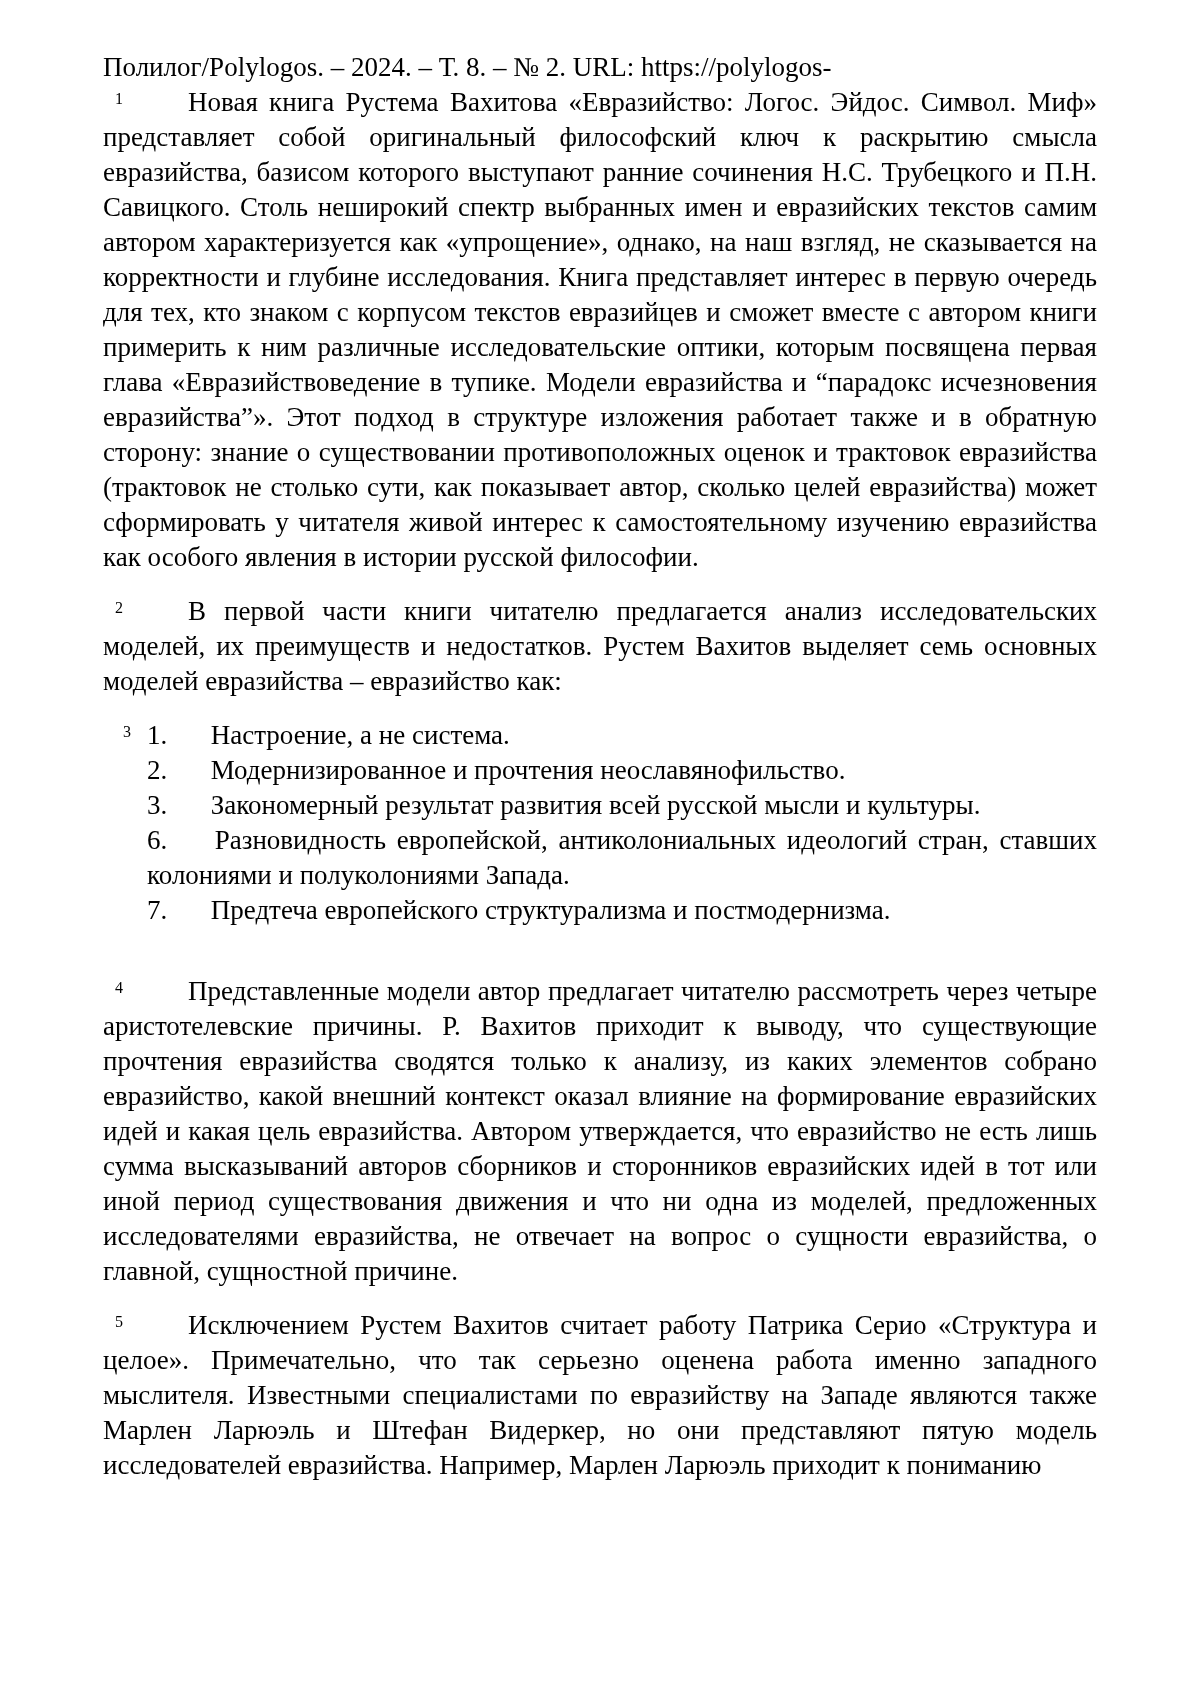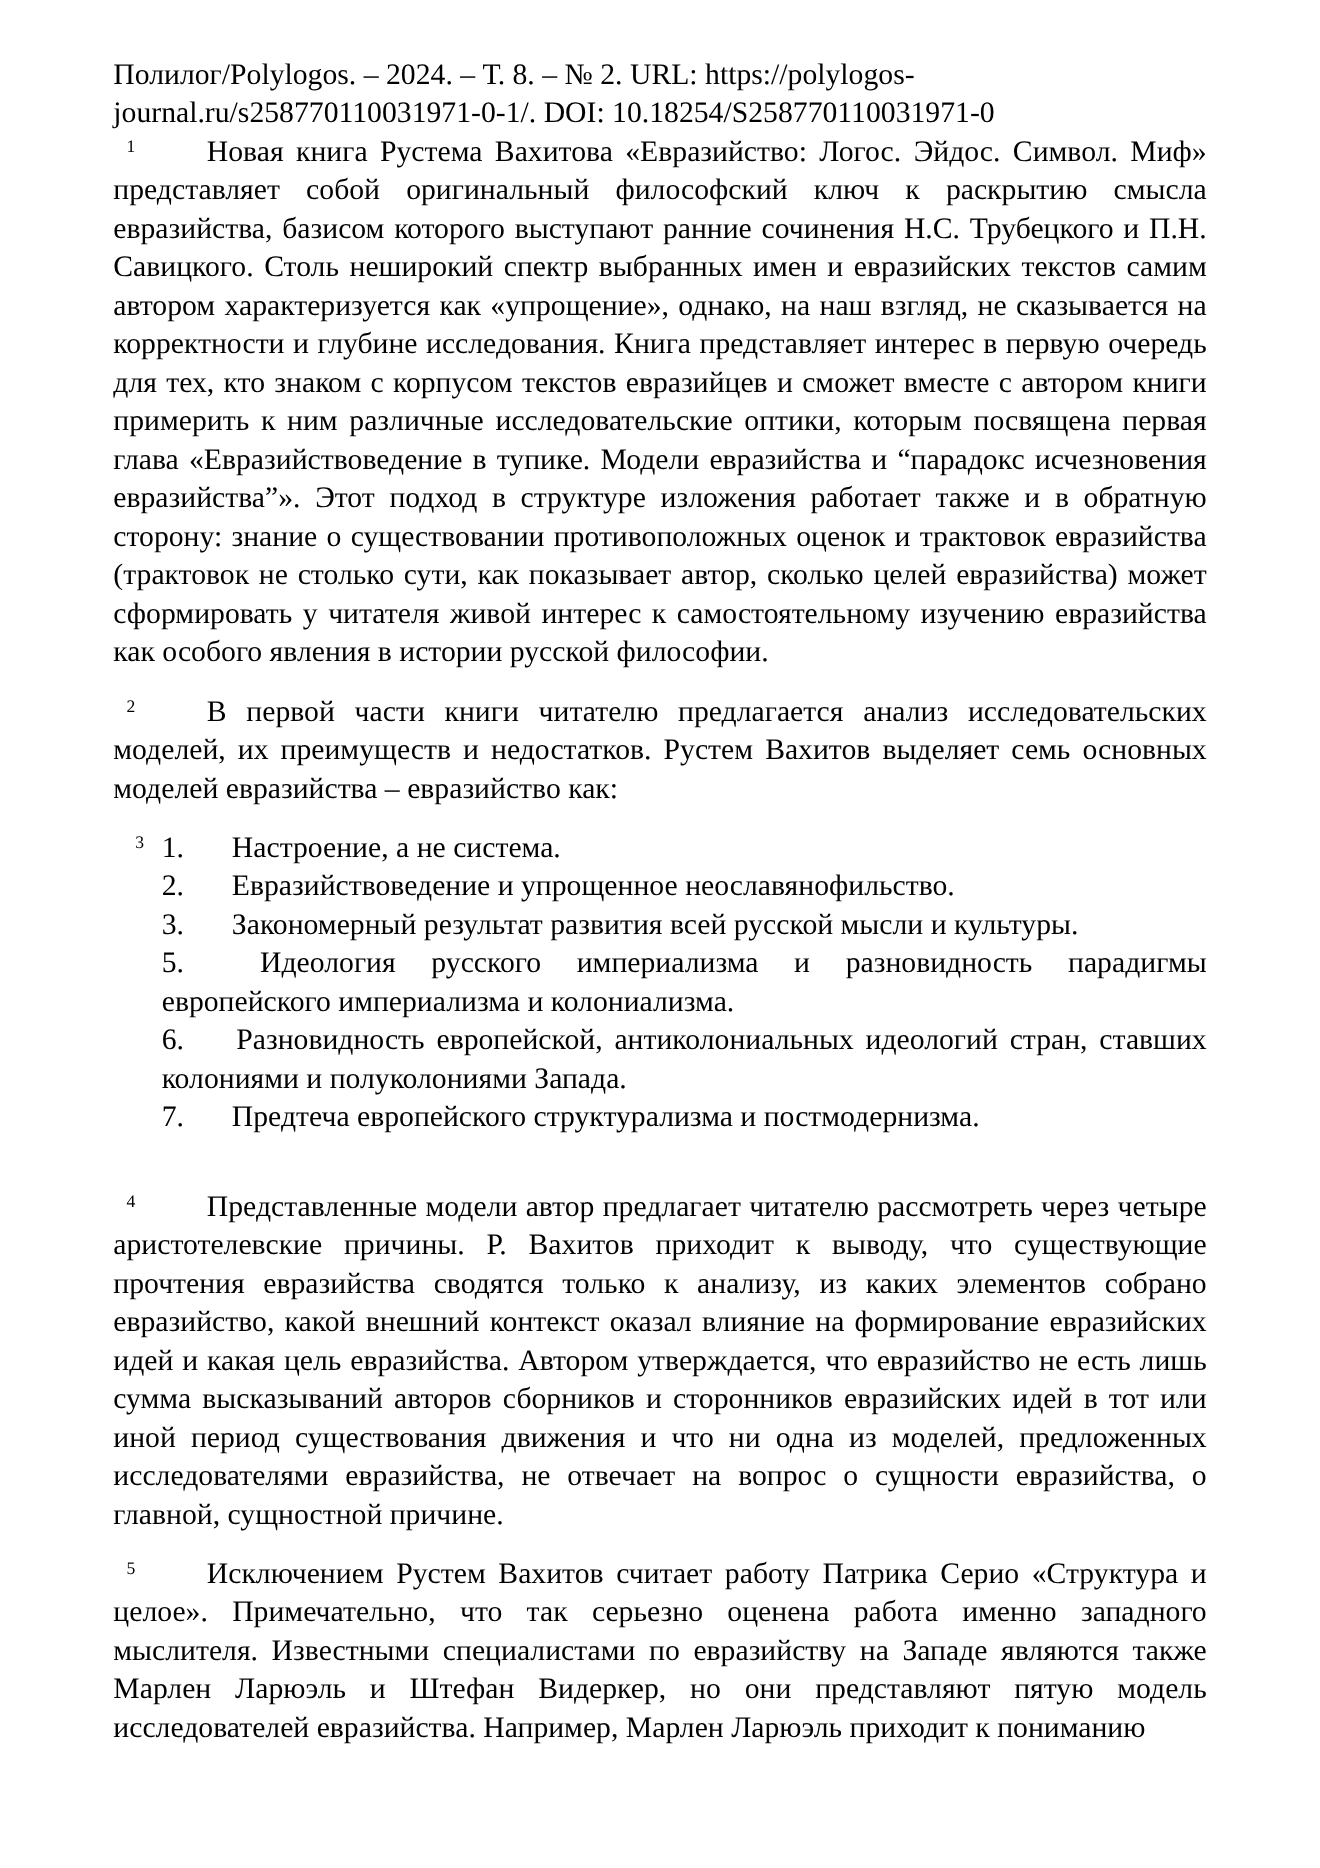--- a/index.html
+++ b/index.html
@@ -75,50 +75,45 @@
   }
 </style>
 </head>
 <body>
 
 <div class="page">
   <div class="content">
 
     <div class="doc-header">
       <div>Полилог/Polylogos. – 2024. – Т. 8. – № 2. URL: https://polylogos-</div>
-      <div>journal.ru/s258770110031971-0-1/. DOI: 10.18254/S258770110031971-0</div>
     </div>
 
     <p class="para">
       <span class="pnum">1</span>
       <span>Новая книга Рустема Вахитова «Евразийство: Логос. Эйдос. Символ. Миф» представляет собой оригинальный философский ключ к раскрытию смысла евразийства, базисом которого выступают ранние сочинения Н.С. Трубецкого и П.Н. Савицкого. Столь неширокий спектр выбранных имен и евразийских текстов самим автором характеризуется как «упрощение», однако, на наш взгляд, не сказывается на корректности и глубине исследования. Книга представляет интерес в первую очередь для тех, кто знаком с корпусом текстов евразийцев и сможет вместе с автором книги примерить к ним различные исследовательские оптики, которым посвящена первая глава «Евразийствоведение в тупике. Модели евразийства и “парадокс исчезновения евразийства”». Этот подход в структуре изложения работает также и в обратную сторону: знание о существовании противоположных оценок и трактовок евразийства (трактовок не столько сути, как показывает автор, сколько целей евразийства) может сформировать у читателя живой интерес к самостоятельному изучению евразийства как особого явления в истории русской философии.</span>
     </p>
 
     <p class="para">
       <span class="pnum">2</span>
       <span>В первой части книги читателю предлагается анализ исследовательских моделей, их преимуществ и недостатков. Рустем Вахитов выделяет семь основных моделей евразийства – евразийство как:</span>
     </p>
 
     <ol class="model-list">
       <li>
         <span class="list-sup">3</span>
         <span class="li-num">1.</span>
         <span>Настроение, а не система.</span>
       </li>
       <li>
         <span class="li-num">2.</span>
-        <span>Евразийствоведение и упрощенное неославянофильство.</span>
+        <span>Модернизированное и прочтения неославянофильство.</span>
       </li>
       <li>
         <span class="li-num">3.</span>
         <span>Закономерный результат развития всей русской мысли и культуры.</span>
-      </li>
-      <li>
-        <span class="li-num">5.</span>
-        <span>Идеология русского империализма и разновидность парадигмы европейского империализма и колониализма.</span>
       </li>
       <li>
         <span class="li-num">6.</span>
         <span>Разновидность европейской, антиколониальных идеологий стран, ставших колониями и полуколониями Запада.</span>
       </li>
       <li>
         <span class="li-num">7.</span>
         <span>Предтеча европейского структурализма и постмодернизма.</span>
       </li>
     </ol>

